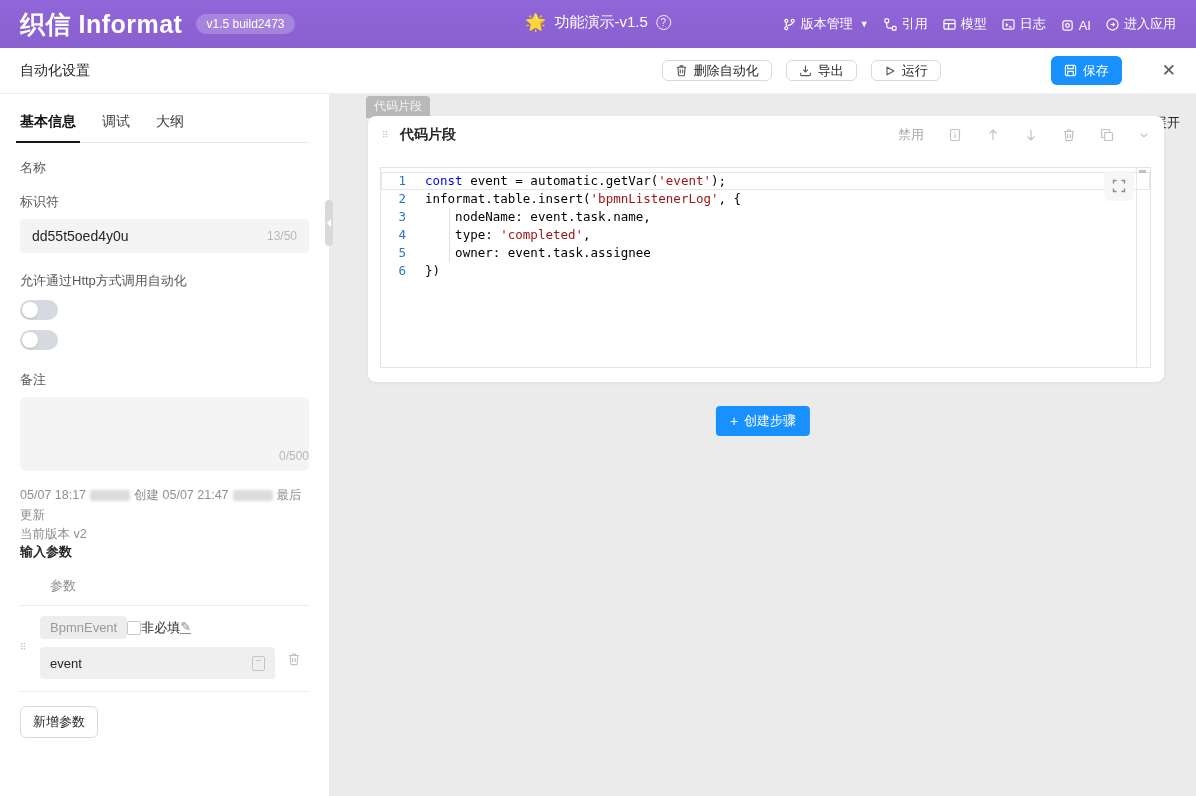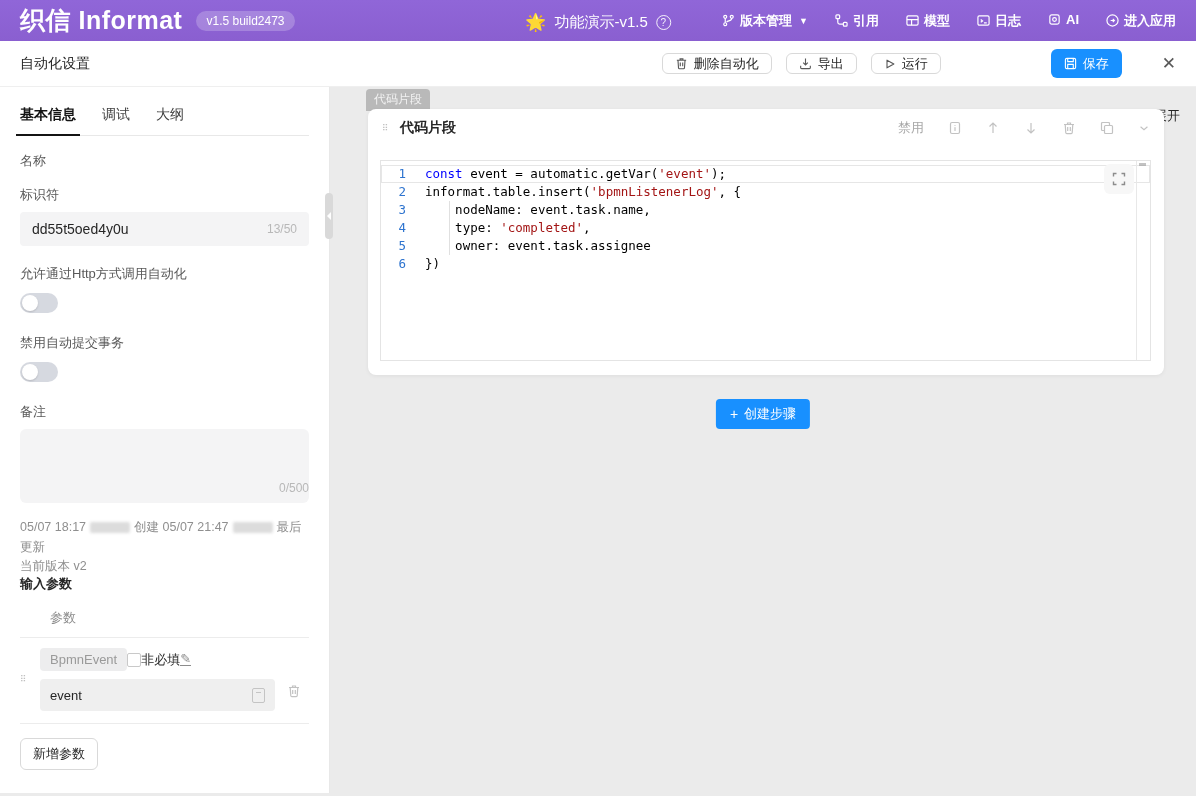--- a/index.html
+++ b/index.html
@@ -1,26 +1,26 @@
 <!DOCTYPE html>
 <html><head>
 <meta charset="utf-8">
 <style>
   * { margin:0; padding:0; box-sizing:border-box; }
   html,body { width:1196px; height:796px; font-family:"Liberation Sans","DejaVu Sans",sans-serif; background:#ebebeb; overflow:hidden; }
 
   
-  .topbar { position:relative; height:41px; background:linear-gradient(180deg,#9066d8,#8a5fd0); display:flex; align-items:center; padding:0 20px; color:#fff; }
+  .topbar { position:relative; height:48px; background:linear-gradient(180deg,#9066d8,#8a5fd0); display:flex; align-items:center; padding:0 20px; color:#fff; }
   .logo { font-size:25px; font-weight:bold; letter-spacing:.5px; white-space:nowrap; }
   .ver-badge { margin-left:14px; background:rgba(255,255,255,.22); color:#fff; font-size:12px; padding:3px 10px; border-radius:11px; }
   .tb-center { position:absolute; left:50%; top:0; height:44px; transform:translateX(-50%); display:flex; align-items:center; gap:8px; }
   .star { font-size:17px; }
   .tb-title { font-size:15px; }
   .help-circle { width:15px; height:15px; border:1.3px solid rgba(255,255,255,.9); border-radius:50%; font-size:10px; display:flex; align-items:center; justify-content:center; color:rgba(255,255,255,.9); }
-  .tb-menu { margin-left:auto; display:flex; align-items:flex-start; gap:27px; font-size:13px;font-weight:bold; }
+  .tb-menu { margin-left:auto; display:flex; align-items:flex-end; gap:15px; font-size:13px; }
   .tb-item { display:flex; align-items:center; gap:5px; cursor:pointer; white-space:nowrap; }
   .tb-item svg { display:block; }
   .chev { font-size:9px; margin-left:2px; }
 
   
   .toolbar { height:46px; background:#fff; display:flex; align-items:center; padding:5px 20px; border-bottom:1px solid #efefef; }
   .page-title { font-size:14px; color:#262626; font-weight:500; }
   .tool-right { margin-left:auto; display:flex; align-items:center; gap:14px; }
   .btn-outline { display:flex; align-items:center; gap:6px; height:21px; padding:0 12px; border:1px solid #d9d9d9; border-radius:6px; background:#fff; font-size:13px; color:#262626; cursor:pointer; }
   .btn-outline svg { display:block; }
@@ -230,21 +230,20 @@
 
     <div class="fld-label">标识符</div>
     <div class="fld-input">
       <span class="val">dd55t5oed4y0u</span>
       <span class="counter">13/50</span>
     </div>
 
     <div class="fld-label" style="margin-top:19px">允许通过Http方式调用自动化</div>
     <div class="toggle"></div>
 
-    <div class="fld-label" style="margin-top:21px">禁用自动提交事务</div>
     <div class="toggle"></div>
 
     <div class="fld-label" style="margin-top:21px">备注</div>
     <div class="remark-box">
       <span class="counter">0/500</span>
     </div>
 
     <div class="meta">
       <span>05/07 18:17</span><span class="redact"></span><span>创建</span>
       <span>05/07 21:47</span><span class="redact"></span><span>最后更新</span>

